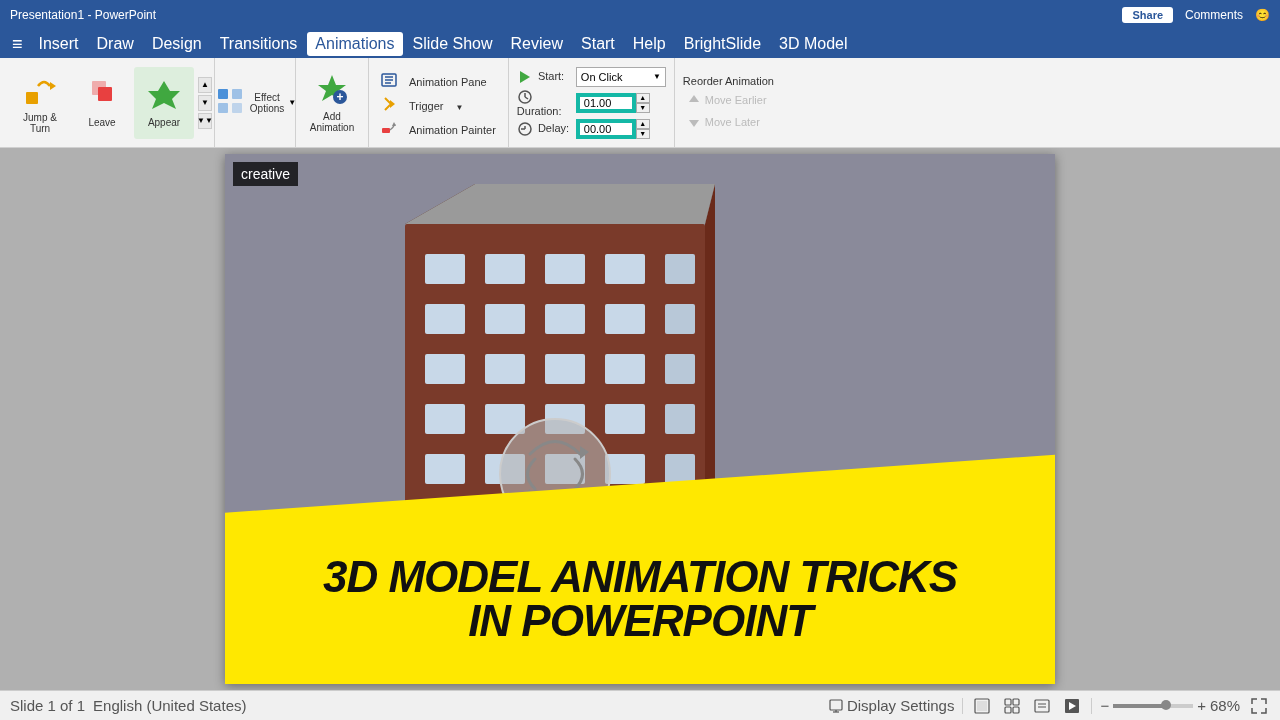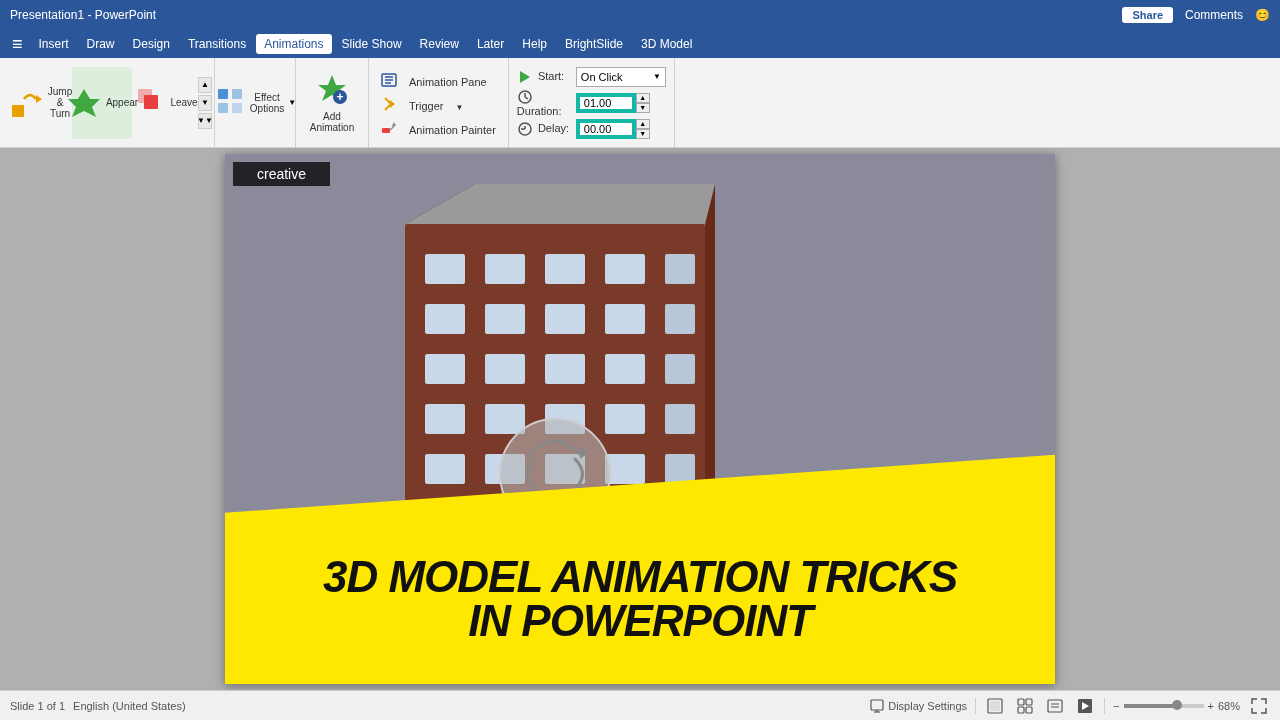--- a/index.html
+++ b/index.html
@@ -33,21 +33,21 @@
     .menu-bar {
       height: 28px;
       background: #2b579a;
       display: flex;
       align-items: center;
       padding: 0 6px;
       gap: 2px;
     }
     .menu-item {
       color: white;
-      font-size: 12px;
+      font-size: 16px;
       padding: 3px 8px;
       border-radius: 3px;
       cursor: pointer;
     }
     .menu-item.active {
       background: white;
       color: #2b579a;
     }
 
     
@@ -89,20 +89,21 @@
     }
 
     
     .anim-items {
       display: flex;
       gap: 2px;
       align-items: center;
     }
     .anim-item {
       display: flex;
+      flex-direction: column;
       align-items: center;
       padding: 4px 8px;
       cursor: pointer;
       border-radius: 3px;
       width: 60px;
       height: 72px;
       justify-content: center;
       gap: 4px;
     }
     .anim-icon {
@@ -277,21 +278,21 @@
 
     
     .status-bar {
       height: 30px;
       background: #f0f0f0;
       border-top: 1px solid #ccc;
       display: flex;
       align-items: center;
       justify-content: space-between;
       padding: 0 10px;
-      font-size: 11px;
+      font-size: 15px;
       color: #555;
     }
     .status-left { display: flex; align-items: center; gap: 8px; }
     .status-right { display: flex; align-items: center; gap: 8px; }
     .view-btn {
       width: 22px;
       height: 22px;
       display: flex;
       align-items: center;
       justify-content: center;
@@ -320,21 +321,21 @@
 
 <div class="menu-bar">
   <span class="menu-item" style="font-size:18px; padding: 0 6px;">≡</span>
   <span class="menu-item">Insert</span>
   <span class="menu-item">Draw</span>
   <span class="menu-item">Design</span>
   <span class="menu-item">Transitions</span>
   <span class="menu-item active">Animations</span>
   <span class="menu-item">Slide Show</span>
   <span class="menu-item">Review</span>
-  <span class="menu-item">Later</span>
+  <span class="menu-item">Start</span>
   <span class="menu-item">Help</span>
   <span class="menu-item">BrightSlide</span>
   <span class="menu-item">3D Model</span>
 </div>
 
 <div class="ribbon">
 
   <div class="ribbon-group" style="padding-right: 2px;">
     <div class="anim-items">
 
@@ -342,37 +343,37 @@
         <div class="anim-icon">
           <svg width="36" height="36" viewBox="0 0 36 36">
             <rect x="4" y="20" width="12" height="12" rx="1" fill="#e8a000"></rect>
             <path d="M16 14 Q22 6 28 14" stroke="#e8a000" stroke-width="2.5" fill="none"></path>
             <polygon points="28,10 28,18 34,14" fill="#e8a000"></polygon>
           </svg>
         </div>
         <span class="anim-label">Jump &amp; Turn</span>
       </div>
 
-      <div class="anim-item" style="background: #ddeedd;">
-        <div class="anim-icon">
-          <svg width="36" height="36" viewBox="0 0 36 36">
-            <polygon points="18,4 24,14 34,14 26,22 30,32 18,26 6,32 10,22 2,14 12,14" fill="#40a840"></polygon>
-          </svg>
-        </div>
-        <span class="anim-label">Appear</span>
-      </div>
-
       <div class="anim-item">
         <div class="anim-icon">
           <svg width="36" height="36" viewBox="0 0 36 36">
             <rect x="8" y="4" width="14" height="14" rx="1" fill="#e84040" opacity="0.4"></rect>
             <rect x="14" y="10" width="14" height="14" rx="1" fill="#e84040"></rect>
           </svg>
         </div>
         <span class="anim-label">Leave</span>
+      </div>
+
+      <div class="anim-item" style="background: #ddeedd;">
+        <div class="anim-icon">
+          <svg width="36" height="36" viewBox="0 0 36 36">
+            <polygon points="18,4 24,14 34,14 26,22 30,32 18,26 6,32 10,22 2,14 12,14" fill="#40a840"></polygon>
+          </svg>
+        </div>
+        <span class="anim-label">Appear</span>
       </div>
     </div>
 
     <div class="scroll-arrows">
       <div class="scroll-arrow">▲</div>
       <div class="scroll-arrow">▼</div>
       <div class="scroll-arrow">▼▼</div>
     </div>
   </div>
 
@@ -478,20 +479,35 @@
           <span>00.00</span>
         </div>
         <div class="timing-spinbox">
           <div class="spin-arrow">▲</div>
           <div class="spin-arrow">▼</div>
         </div>
       </div>
     </div>
   </div>
 
+  <div class="reorder-group">
+    <span class="reorder-title">Reorder Animation</span>
+    <div class="reorder-btn disabled">
+      <svg width="14" height="14" viewBox="0 0 14 14">
+        <polygon points="7,2 12,9 2,9" fill="#bbb"></polygon>
+      </svg>
+      <span>Move Earlier</span>
+    </div>
+    <div class="reorder-btn disabled">
+      <svg width="14" height="14" viewBox="0 0 14 14">
+        <polygon points="7,12 12,5 2,5" fill="#bbb"></polygon>
+      </svg>
+      <span>Move Later</span>
+    </div>
+  </div>
 
 </div>
 
 <div class="main-content">
 
   <div class="slide-area">
     <div class="slide-container">
 
       <div style="width:100%; height:100%; background: #8a8a9a; position:relative; overflow:hidden;">
 
@@ -539,21 +555,21 @@
 
           <path d="M185 290 Q210 265 235 290" stroke="#888" stroke-width="3" fill="none" stroke-linecap="round"></path>
           <polygon points="235,282 235,295 244,288" fill="#888"></polygon>
           <path d="M235 330 Q210 355 185 330" stroke="#888" stroke-width="3" fill="none" stroke-linecap="round"></path>
           <polygon points="185,338 185,325 176,332" fill="#888"></polygon>
           <path d="M190 295 Q175 310 190 325" stroke="#888" stroke-width="3" fill="none" stroke-linecap="round"></path>
           <path d="M230 325 Q245 310 230 295" stroke="#888" stroke-width="3" fill="none" stroke-linecap="round"></path>
         </svg>
 
         <div style="position:absolute; top:8px; left:8px; z-index:20;">
-          <div style="background:rgba(0,0,0,0.75); padding:4px 24px; display:inline-block;">
+          <div style="background:rgba(0,0,0,0.75); padding:4px 8px; display:inline-block;">
             <div style="color:white; font-size:14px; font-weight:300; font-family:'Segoe UI',Arial,sans-serif;">creative</div>
           </div>
         </div>
 
         <div style="position:absolute; bottom:-30px; left:-30px; right:-30px; height:230px; background:#FFE800; transform:rotate(-4deg); transform-origin:center center; display:flex; flex-direction:column; align-items:center; justify-content:center; z-index:10;">
           <div style="transform:rotate(4deg); text-align:center; padding:0 20px;">
             <div style="font-size:44px; font-weight:900; color:#111; font-family:Arial,sans-serif; font-style:italic; text-transform:uppercase; line-height:1; letter-spacing:-1px;">3D MODEL ANIMATION TRICKS</div>
             <div style="font-size:44px; font-weight:900; color:#111; font-family:Arial,sans-serif; font-style:italic; text-transform:uppercase; line-height:1; letter-spacing:-1px;">IN POWERPOINT</div>
           </div>
         </div>

